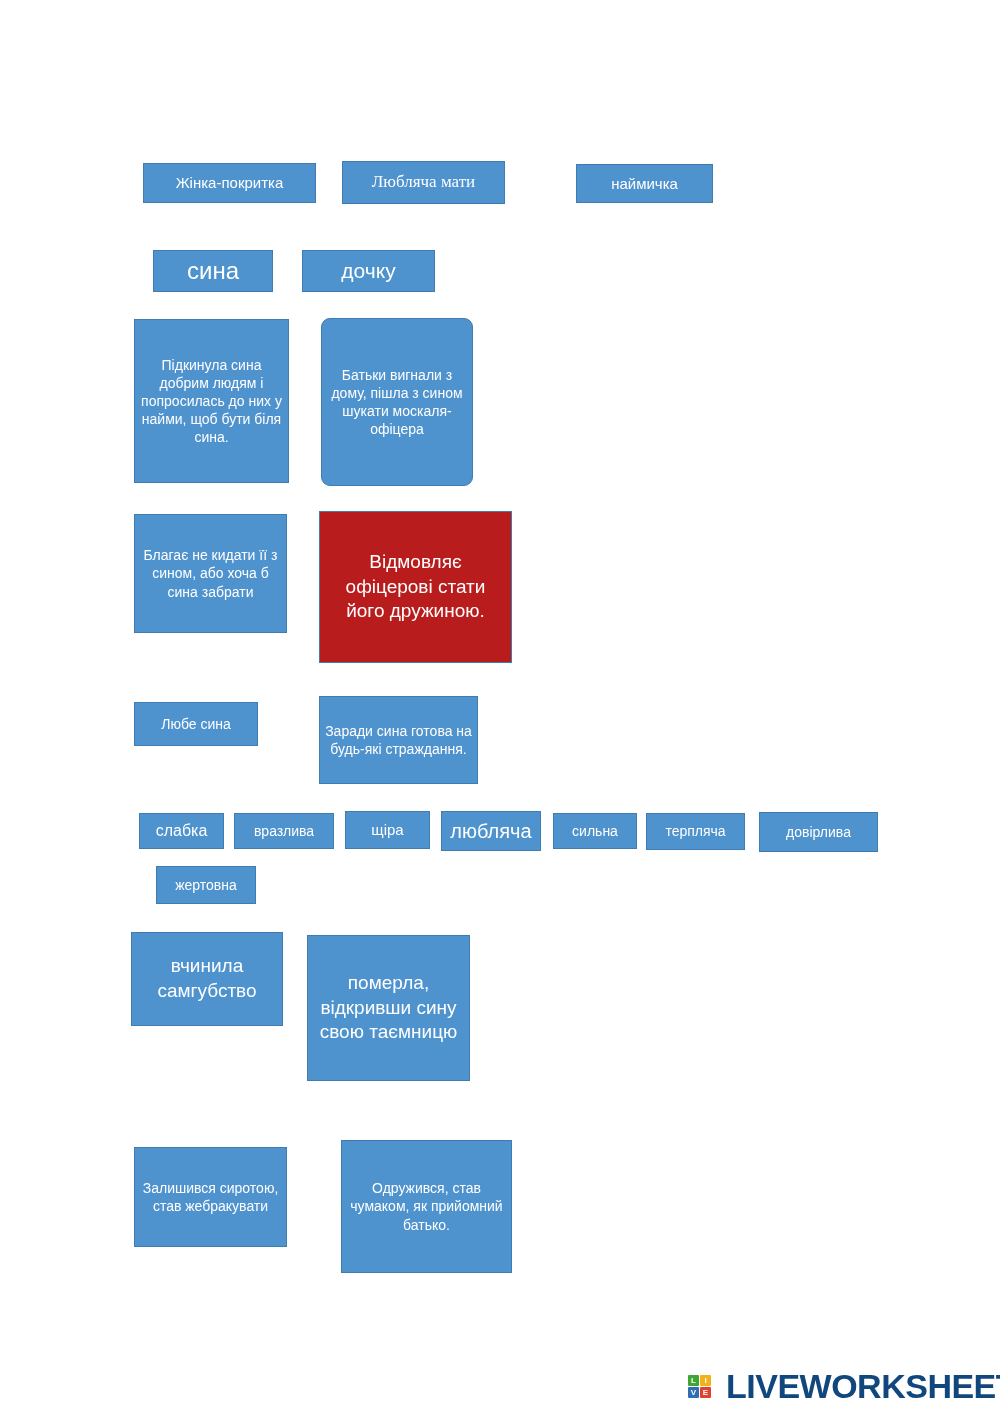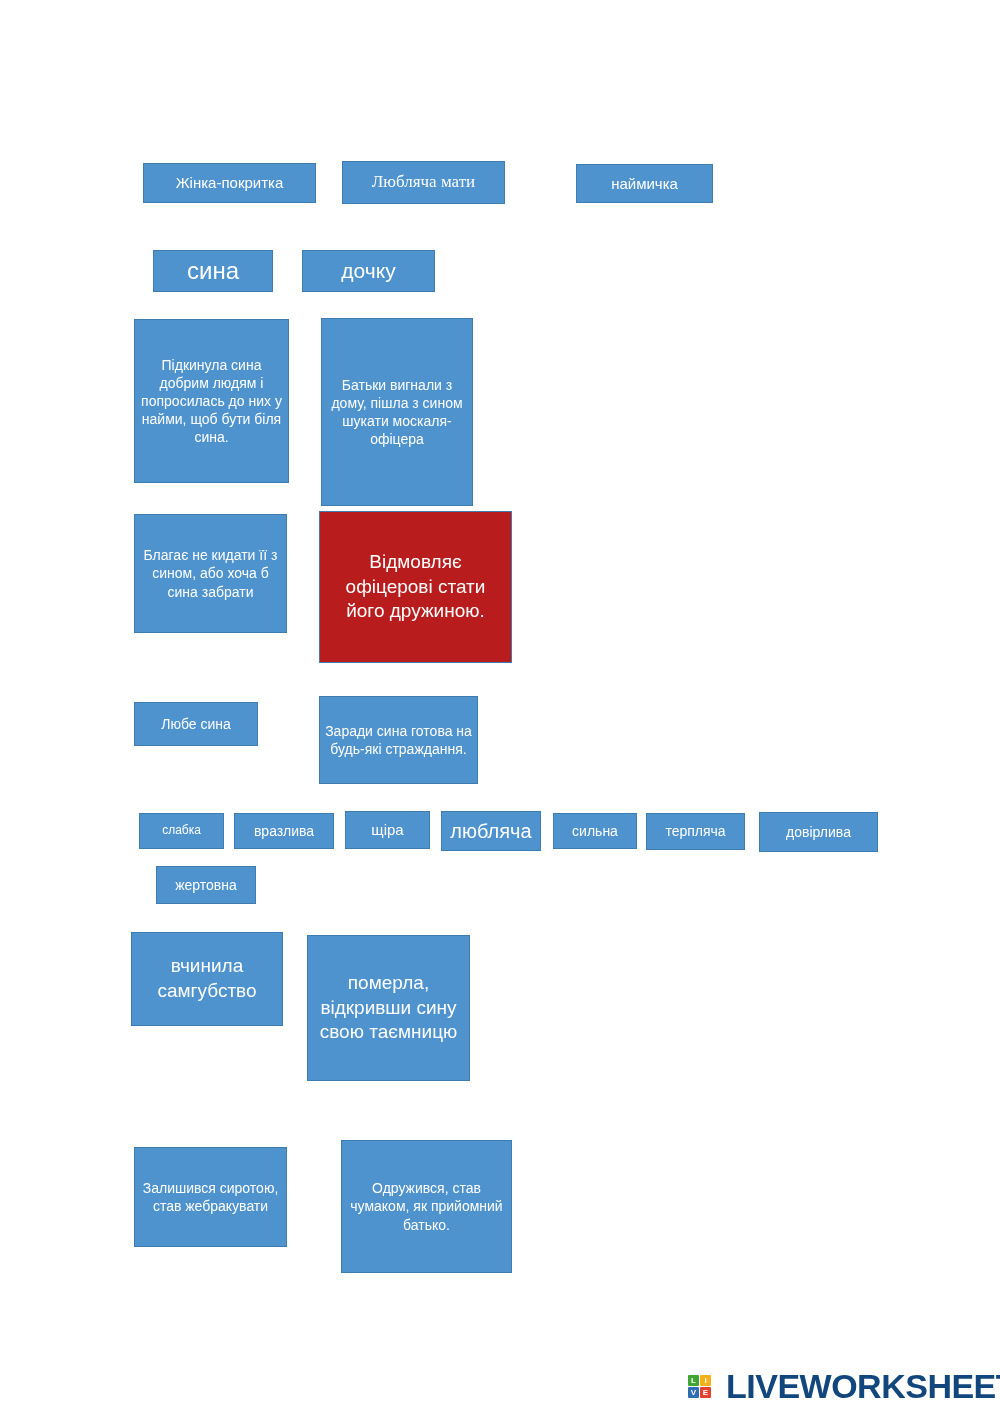--- a/index.html
+++ b/index.html
@@ -101,36 +101,36 @@
       </div>
       <div class="box" style="left: 153px; top: 250px; width: 120px; height: 42px; font-size: 24px; background: rgb(78, 146, 206); border-color: rgb(63, 124, 176); color: rgb(255, 255, 255);">
         <span class="txt">сина</span>
       </div>
       <div class="box" style="left: 302px; top: 250px; width: 133px; height: 42px; font-size: 21px; background: rgb(78, 146, 206); border-color: rgb(63, 124, 176); color: rgb(255, 255, 255);">
         <span class="txt">дочку</span>
       </div>
       <div class="box" style="left: 134px; top: 319px; width: 155px; height: 164px; font-size: 14px; background: rgb(78, 146, 206); border-color: rgb(63, 124, 176); color: rgb(255, 255, 255);">
         <span class="txt">Підкинула сина добрим людям і попросилась до них у найми, щоб бути біля сина.</span>
       </div>
-      <div class="box" style="left: 321px; top: 318px; width: 152px; height: 188px; font-size: 14px; background: rgb(78, 146, 206); border-color: rgb(63, 124, 176); color: rgb(255, 255, 255);">
+      <div class="box" style="left: 321px; top: 318px; width: 152px; height: 168px; font-size: 14px; background: rgb(78, 146, 206); border-color: rgb(63, 124, 176); color: rgb(255, 255, 255); border-radius: 9px;">
         <span class="txt">Батьки вигнали з дому, пішла з сином шукати москаля-офіцера</span>
       </div>
       <div class="box" style="left: 134px; top: 514px; width: 153px; height: 119px; font-size: 14px; background: rgb(78, 146, 206); border-color: rgb(63, 124, 176); color: rgb(255, 255, 255);">
         <span class="txt">Благає не кидати її з сином, або хоча б сина забрати</span>
       </div>
       <div class="box" style="left: 319px; top: 511px; width: 193px; height: 152px; font-size: 19px; background: #b91c1c; border-color: rgb(63, 124, 176); color: rgb(255, 255, 255);">
         <span class="txt">Відмовляє офіцерові стати його дружиною.</span>
       </div>
       <div class="box" style="left: 134px; top: 702px; width: 124px; height: 44px; font-size: 14px; background: rgb(78, 146, 206); border-color: rgb(63, 124, 176); color: rgb(255, 255, 255);">
         <span class="txt">Любе сина</span>
       </div>
       <div class="box" style="left: 319px; top: 696px; width: 159px; height: 88px; font-size: 14px; background: rgb(78, 146, 206); border-color: rgb(63, 124, 176); color: rgb(255, 255, 255);">
         <span class="txt">Заради сина готова на будь-які страждання.</span>
       </div>
-      <div class="box" style="left: 139px; top: 813px; width: 85px; height: 36px; font-size: 12px; background: rgb(78, 146, 206); border-color: rgb(63, 124, 176); color: rgb(255, 255, 255);">
+      <div class="box" style="left: 139px; top: 813px; width: 85px; height: 36px; font-size: 16px; background: rgb(78, 146, 206); border-color: rgb(63, 124, 176); color: rgb(255, 255, 255);">
         <span class="txt">слабка</span>
       </div>
       <div class="box" style="left: 234px; top: 813px; width: 100px; height: 36px; font-size: 14px; background: rgb(78, 146, 206); border-color: rgb(63, 124, 176); color: rgb(255, 255, 255);">
         <span class="txt">вразлива</span>
       </div>
       <div class="box" style="left: 345px; top: 811px; width: 85px; height: 38px; font-size: 15px; background: rgb(78, 146, 206); border-color: rgb(63, 124, 176); color: rgb(255, 255, 255);">
         <span class="txt">щіра</span>
       </div>
       <div class="box" style="left: 441px; top: 811px; width: 100px; height: 40px; font-size: 20px; background: rgb(78, 146, 206); border-color: rgb(63, 124, 176); color: rgb(255, 255, 255);">
         <span class="txt">любляча</span>

